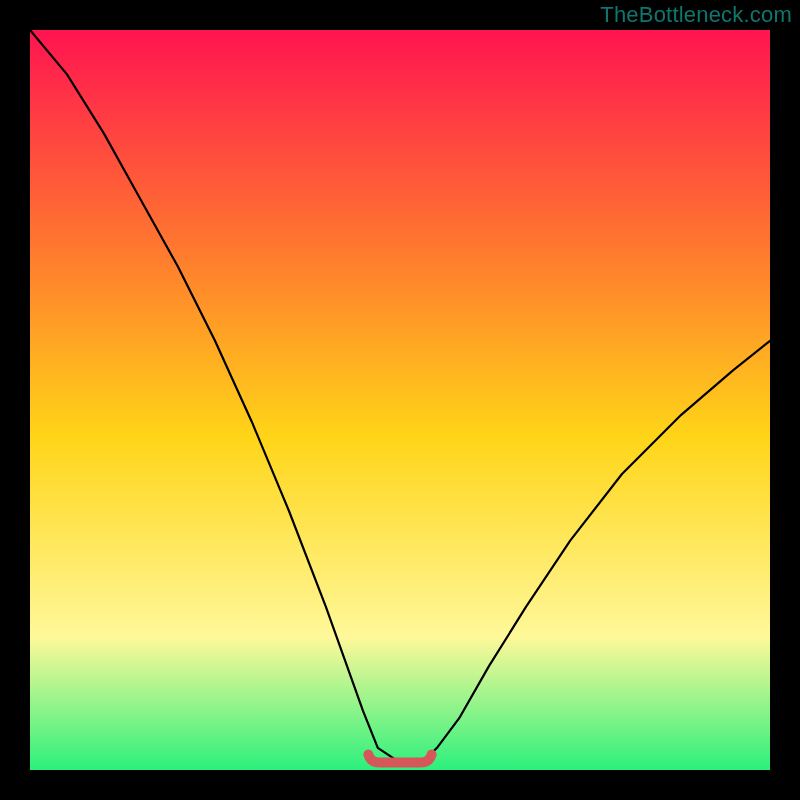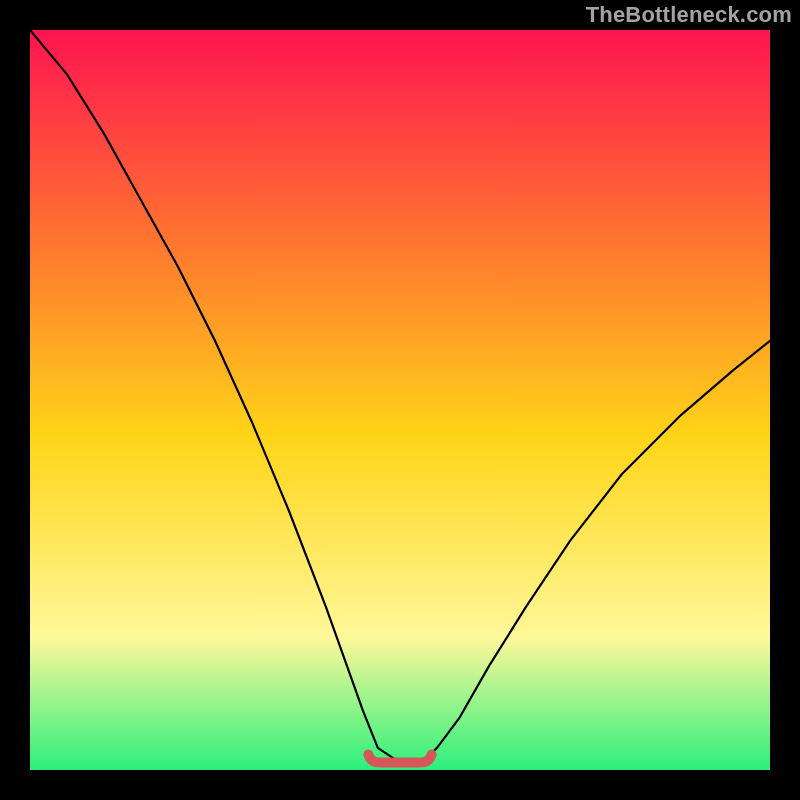--- a/index.html
+++ b/index.html
@@ -13,23 +13,23 @@
   }
   .wrap {
     position: relative;
     width: 800px;
     height: 800px;
   }
   .watermark {
     position: absolute;
     top: 2px;
     right: 8px;
-    color: #a3a3a3;
+    color: #0f766e;
     font-size: 22px;
-    font-weight: bold;
+    font-weight: normal;
     letter-spacing: 0.2px;
     z-index: 3;
   }
   svg.chart {
     position: absolute;
     left: 0;
     top: 0;
     width: 800px;
     height: 800px;
     z-index: 1;

